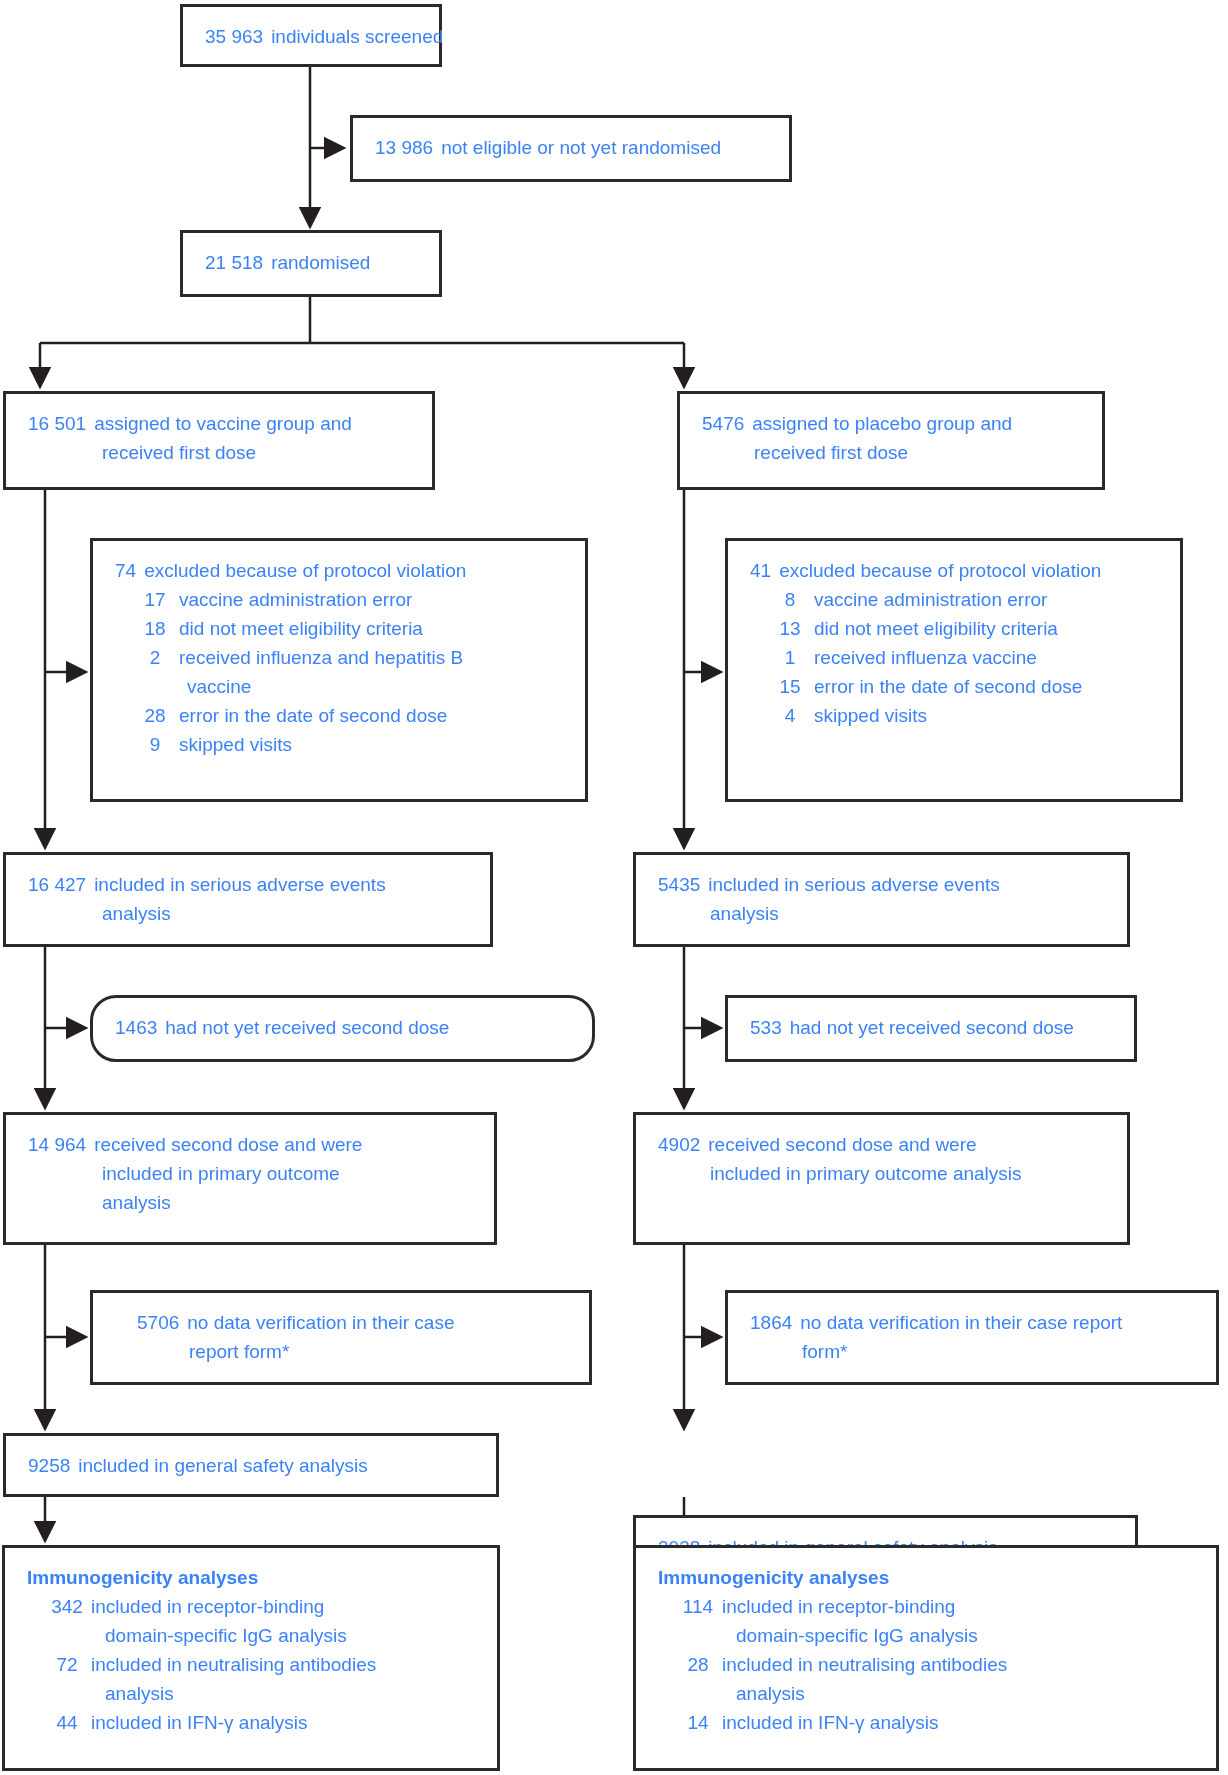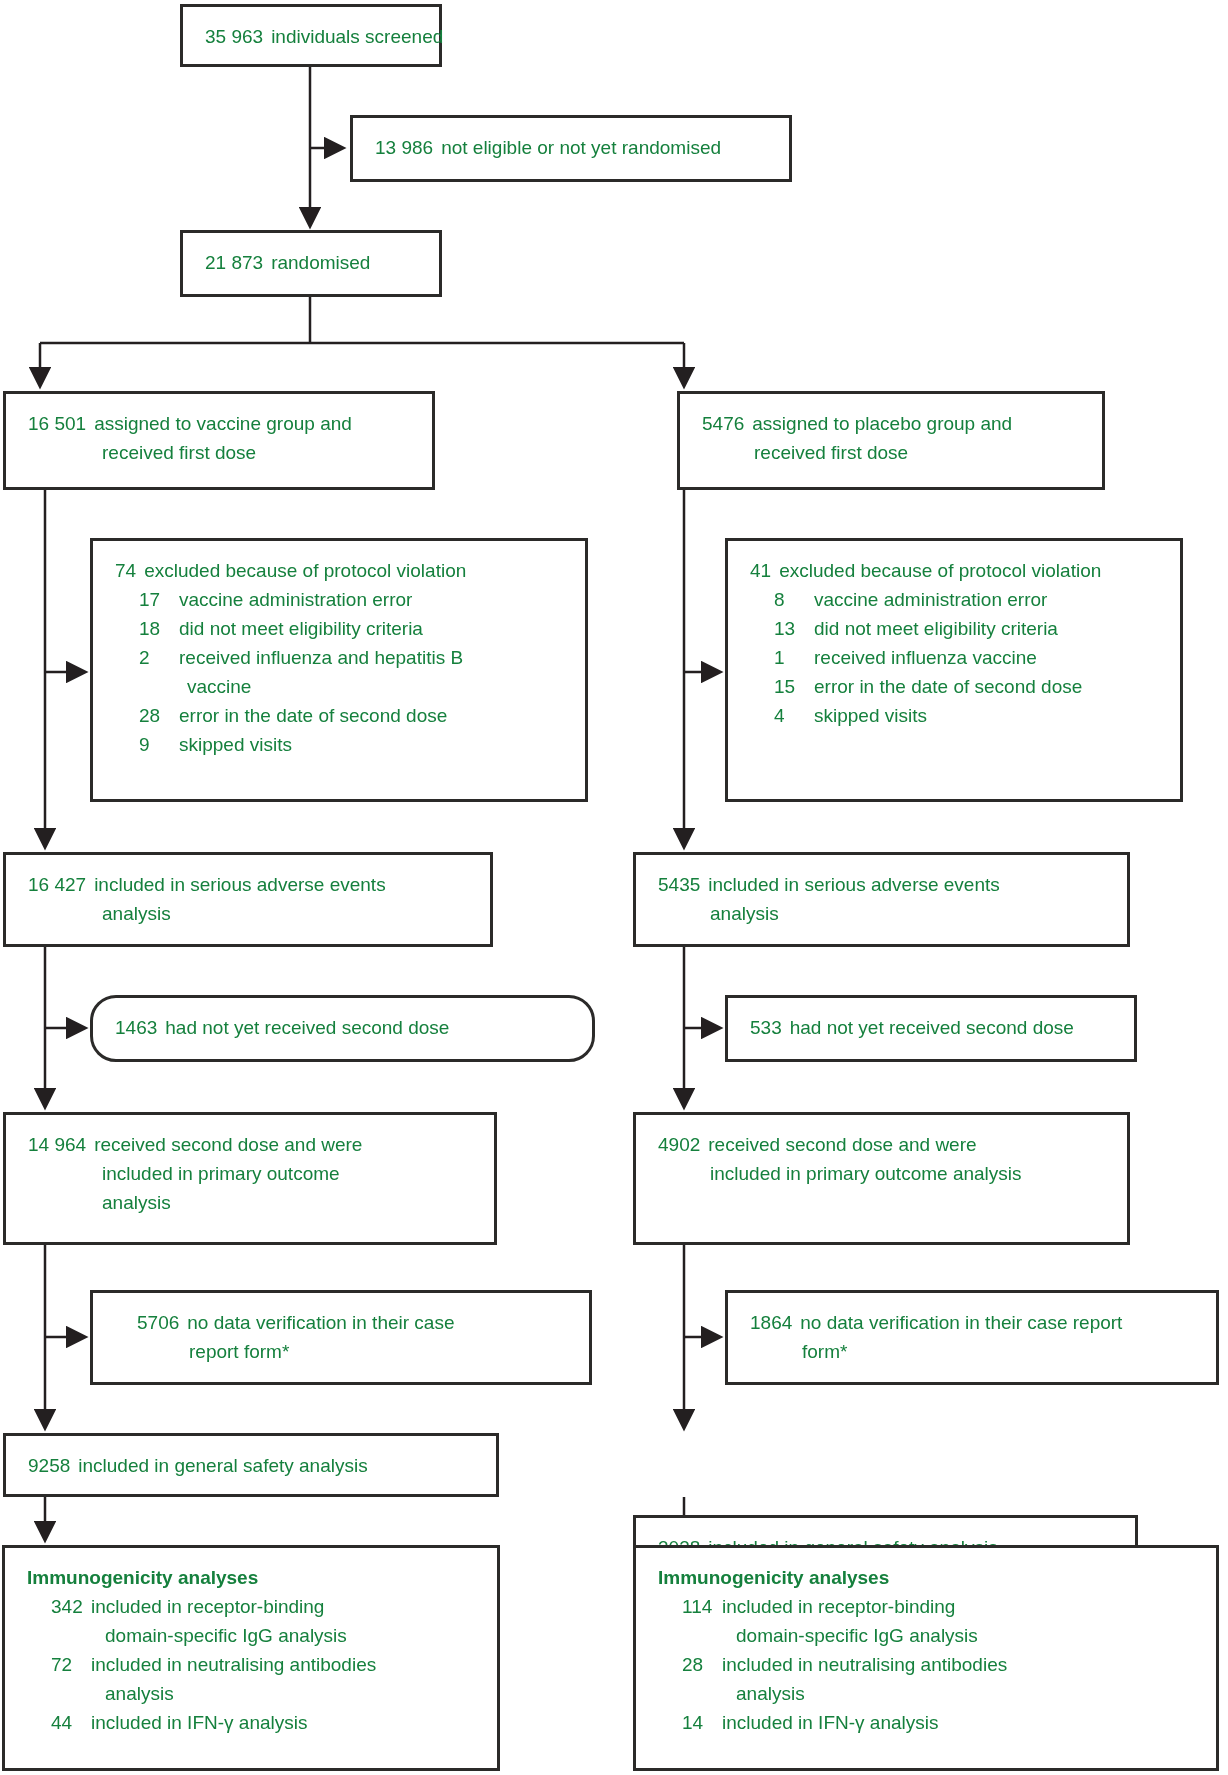--- a/index.html
+++ b/index.html
@@ -3,21 +3,21 @@
 <meta charset="utf-8">
 <title>Trial flow diagram</title>
 <style>
   html, body { margin: 0; padding: 0; background: #ffffff; }
   #canvas {
     position: relative;
     width: 1228px;
     height: 1775px;
     background: #ffffff;
     font-family: "Liberation Sans", "DejaVu Sans", sans-serif;
-    color: #15803d;
+    color: #3b82f6;
   }
   #connectors {
     position: absolute;
     left: 0; top: 0;
     width: 1228px; height: 1775px;
   }
   .box {
     position: absolute;
     box-sizing: border-box;
     border: 3px solid #2b2a29;
@@ -28,21 +28,21 @@
     --hang: 56px;
     --subcont: 72px;
   }
   .ln { white-space: nowrap; }
   .ln .num { margin-right: 8px; }
   .ln.cont { padding-left: var(--hang); }
   .ln.sub { padding-left: 24px; }
   .ln.sub .num {
     display: inline-block;
     width: 32px;
-    text-align: left;
+    text-align: center;
     margin-right: 8px;
   }
   .ln.subcont { padding-left: var(--subcont); }
   .ln.title { font-weight: bold; }
 </style>
 </head>
 <body>
 
 <div id="canvas">
 
@@ -82,21 +82,21 @@
 
   <div class="box" style="left:180px; top:4px; width:262px; height:63px;">
       <div class="ln"><span class="num">35 963</span><span class="txt">individuals screened</span></div>
     </div>
 
   <div class="box" style="left:350px; top:115px; width:442px; height:67px;">
       <div class="ln"><span class="num">13 986</span><span class="txt">not eligible or not yet randomised</span></div>
     </div>
 
   <div class="box" style="left:180px; top:230px; width:262px; height:67px;">
-      <div class="ln"><span class="num">21 873</span><span class="txt">randomised</span></div>
+      <div class="ln"><span class="num">21 518</span><span class="txt">randomised</span></div>
     </div>
 
   <div class="box" style="left:3px; top:391px; width:432px; height:99px; --hang:74px;">
       <div class="ln"><span class="num">16 501</span><span class="txt">assigned to vaccine group and</span></div>
       <div class="ln cont">received first dose</div>
     </div>
 
   <div class="box" style="left:90px; top:538px; width:498px; height:264px;">
       <div class="ln"><span class="num">74</span><span class="txt">excluded because of protocol violation</span></div>
       <div class="ln sub"><span class="num">17</span><span class="txt">vaccine administration error</span></div>

